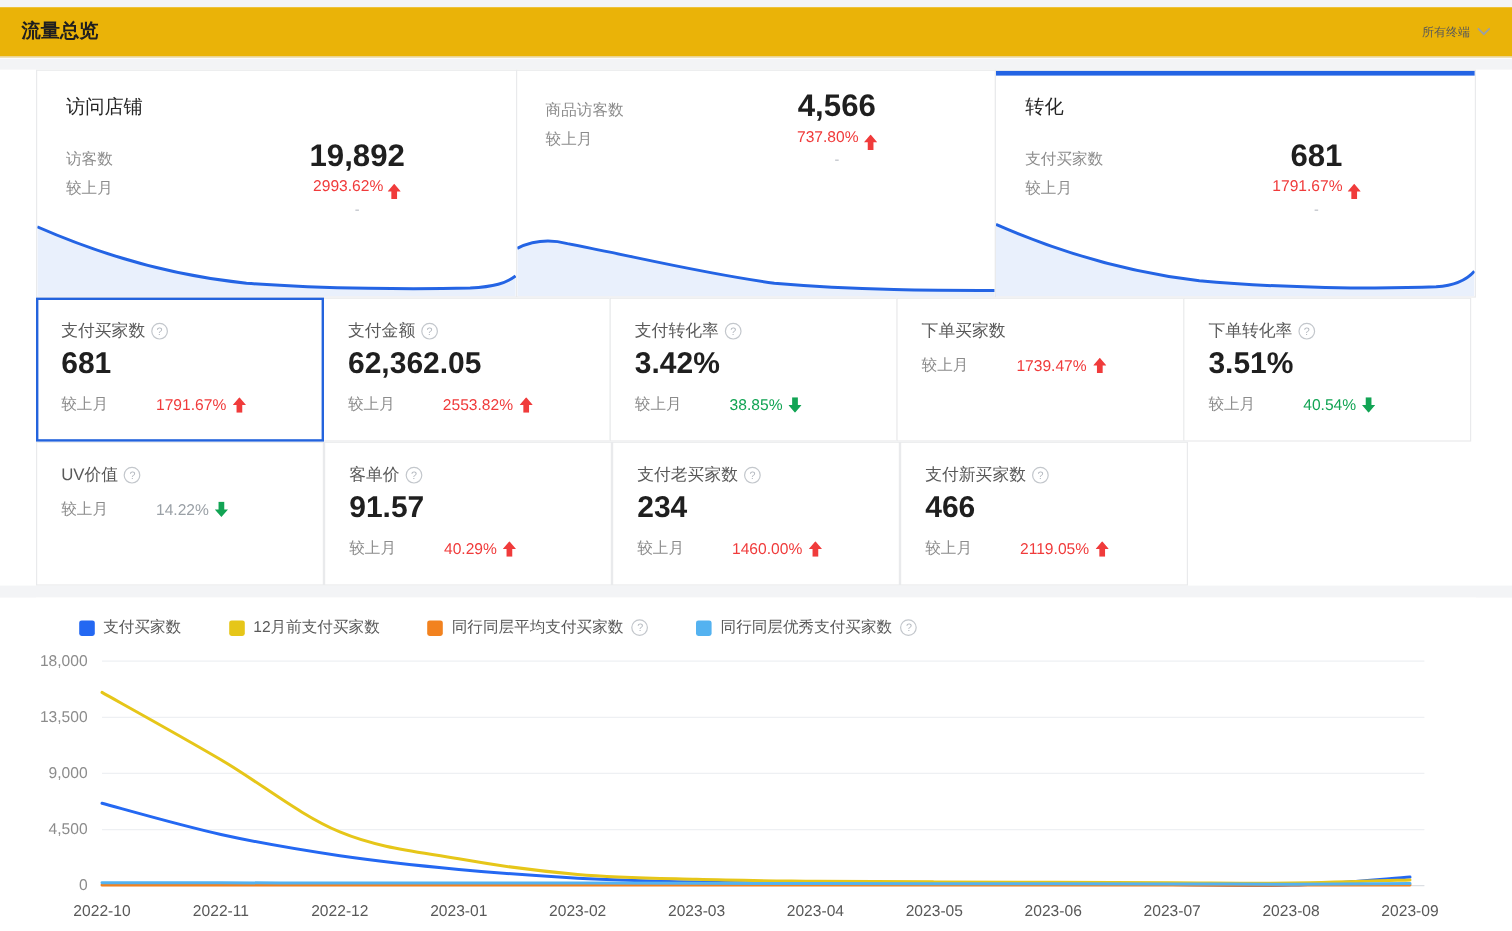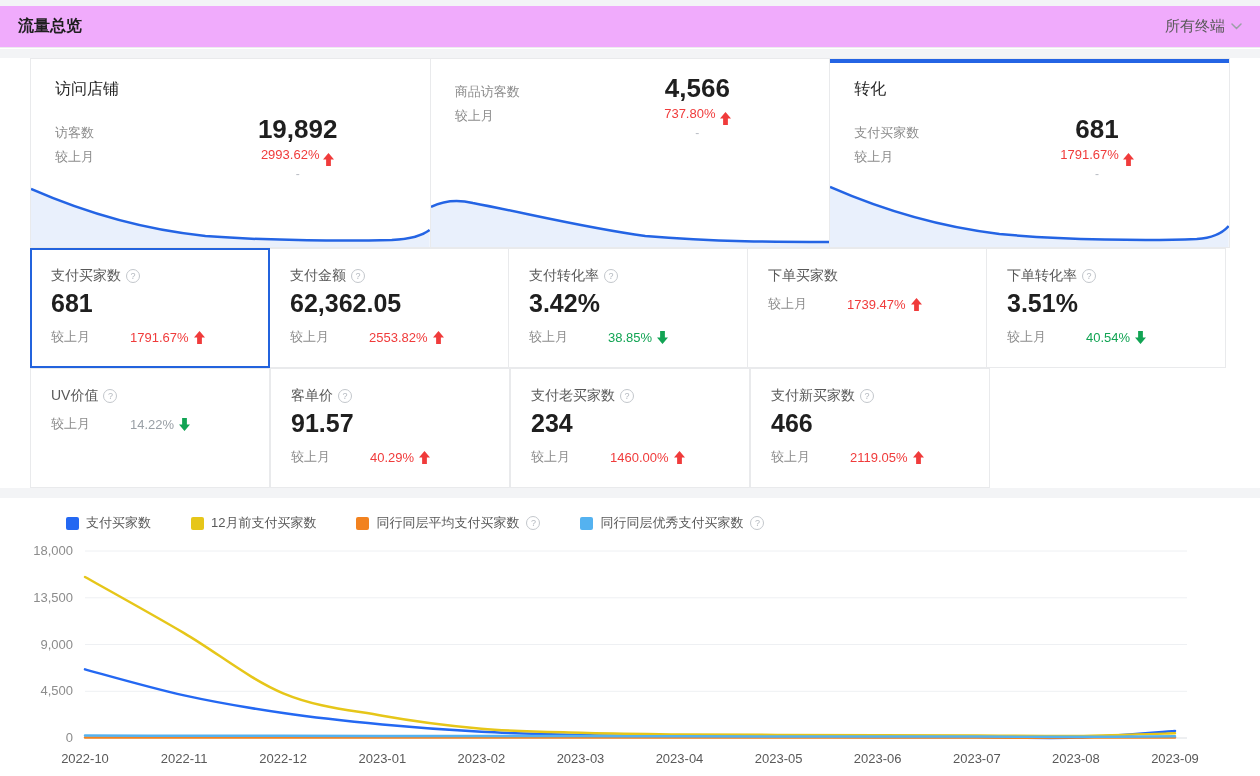--- a/index.html
+++ b/index.html
@@ -1,22 +1,22 @@
 <!DOCTYPE html>
 <html><head>
 <meta charset="utf-8">
 <style>
   * { margin:0; padding:0; box-sizing:border-box; }
   html,body { width:1260px; height:776px; }
   body { position:relative; background:#ffffff; font-family:"Liberation Sans", sans-serif; color:#262626; overflow:hidden; }
 
   .top-strip { position:absolute; left:0; top:0; width:1260px; height:6px; background:#f3f4f6; }
-  .header { position:absolute; left:0; top:6px; width:1260px; height:42px; background:#f0abfc; display:flex; align-items:center; justify-content:space-between; padding:0 18px; border-bottom:1px solid #ececee; }
+  .header { position:absolute; left:0; top:6px; width:1260px; height:42px; background:#eab308; display:flex; align-items:center; justify-content:space-between; padding:0 18px; border-bottom:1px solid #ececee; }
   .page-title { font-size:16px; font-weight:bold; color:#1f1f1f; }
-  .terminal { display:flex; align-items:center; gap:6px; font-size:15px; color:#595959; cursor:pointer; }
+  .terminal { display:flex; align-items:center; gap:6px; font-size:10px; color:#595959; cursor:pointer; }
   .terminal svg { display:block; }
   .band { position:absolute; left:0; width:1260px; background:#f3f4f6; }
   .band.b1 { top:49px; height:9px; }
   .band.b2 { top:488px; height:10px; }
 
   
   .summary-row { position:absolute; left:30px; top:58px; width:1200px; height:190px; display:flex; }
   .sum-card { position:relative; flex:1 1 0; background:#fff; border:1px solid #e9eaec; margin-left:-1px; overflow:hidden; }
   .sum-card:first-child { margin-left:0; }
   .sum-card.selected::before { content:""; position:absolute; left:0; top:0; width:100%; height:4px; background:#2464e4; }

